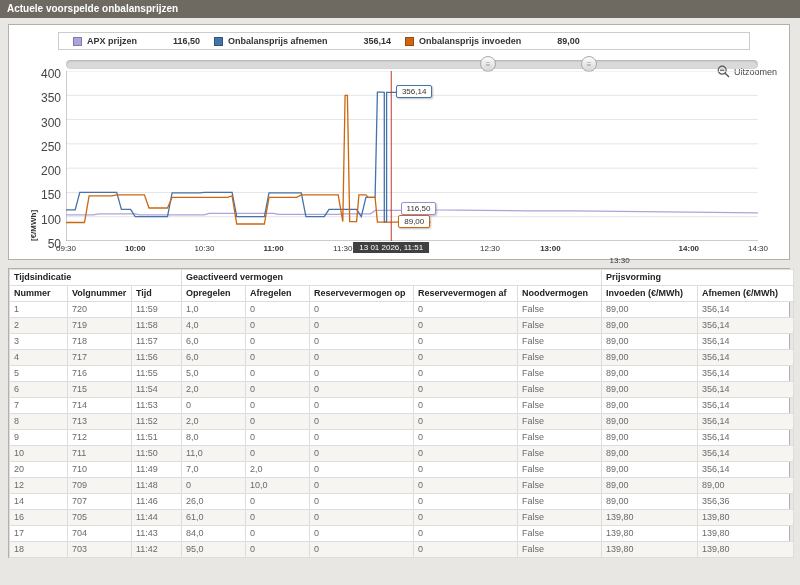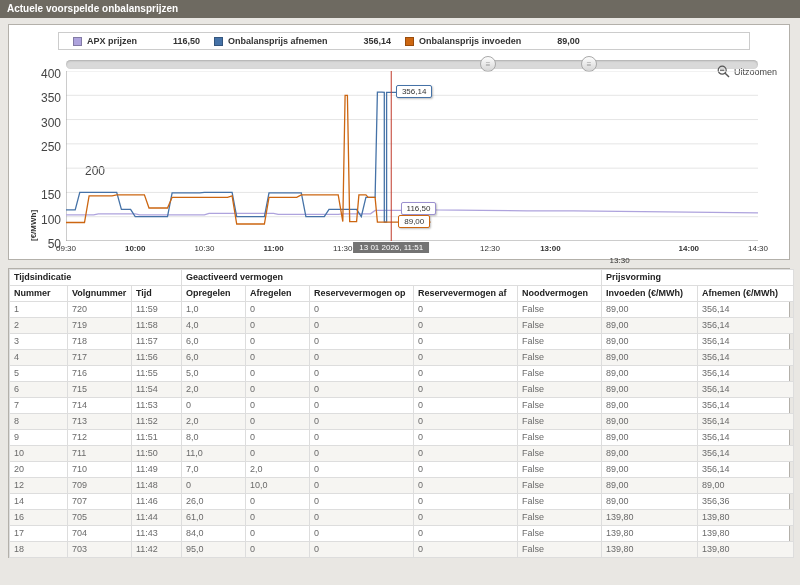--- a/index.html
+++ b/index.html
@@ -21,21 +21,21 @@
     display:flex;align-items:center;justify-content:center;font-size:8px;color:#999;cursor:ew-resize;}
   .zoom-out{position:absolute;right:12px;top:40px;display:flex;align-items:center;gap:4px;
     font-size:9px;color:#444;cursor:pointer;}
   .ylabel{position:absolute;left:20px;top:46px;height:170px;writing-mode:vertical-rl;
     transform:rotate(180deg);font-size:8px;font-weight:bold;color:#333;
     display:flex;align-items:center;}
   .ytick{position:absolute;left:0;width:52px;text-align:right;font-size:12px;color:#444;}
   .xtick{position:absolute;top:219px;transform:translateX(-50%);font-size:8px;color:#333;white-space:nowrap;}
   .xtick.bold{font-weight:bold;}
   #chart-svg{position:absolute;left:57px;top:46px;}
-  .marker-label{position:absolute;top:217px;transform:translateX(-50%);background:#737373;color:#fff;
+  .marker-label{position:absolute;top:217px;transform:translateX(-50%);background:#404040;color:#fff;
     font-size:8px;padding:1px 6px;white-space:nowrap;z-index:6;}
   .callout{position:absolute;background:#fff;border:1px solid #888;font-size:8px;color:#333;
     padding:1px 5px;border-radius:2px;box-shadow:1px 1px 2px rgba(0,0,0,.25);z-index:5;white-space:nowrap;}
   
   .table-panel{position:absolute;left:8px;top:268px;width:782px;background:#fff;
     border:1px solid #b3b0aa;border-bottom:none;box-sizing:border-box;}
   table{width:100%;border-collapse:collapse;table-layout:fixed;font-size:9px;color:#6a6a6a;}
   th,td{border:1px solid #ddd;padding:2px 4px;text-align:left;line-height:11px;
     overflow:hidden;white-space:nowrap;box-sizing:border-box;}
   thead th{color:#222;font-weight:bold;background:#fff;}
@@ -77,21 +77,21 @@
       <line x1="8.2" y1="8.2" x2="12" y2="12" stroke="#555" stroke-width="1.4"></line>
     </svg>
     <span>Uitzoomen</span>
   </div>
 
   <div class="ylabel">[€/MWh]</div>
   <div id="yticks">
       <div class="ytick" style="top: 212px;">50</div>
       <div class="ytick" style="top: 187.714px;">100</div>
       <div class="ytick" style="top: 163.429px;">150</div>
-      <div class="ytick" style="top: 139.143px; padding-left: 44px;">200</div>
+      <div class="ytick" style="top: 139.143px;">200</div>
       <div class="ytick" style="top: 114.857px;">250</div>
       <div class="ytick" style="top: 90.5714px;">300</div>
       <div class="ytick" style="top: 66.2857px;">350</div>
       <div class="ytick" style="top: 42px;">400</div>
     </div>
 
   <svg id="chart-svg" width="692" height="170">
       <line x1="0" y1="145.71428571428572" x2="692" y2="145.71428571428572" stroke="#e5e5e5" stroke-width="1"></line>
       <line x1="0" y1="121.42857142857143" x2="692" y2="121.42857142857143" stroke="#e5e5e5" stroke-width="1"></line>
       <line x1="0" y1="97.14285714285714" x2="692" y2="97.14285714285714" stroke="#e5e5e5" stroke-width="1"></line>

